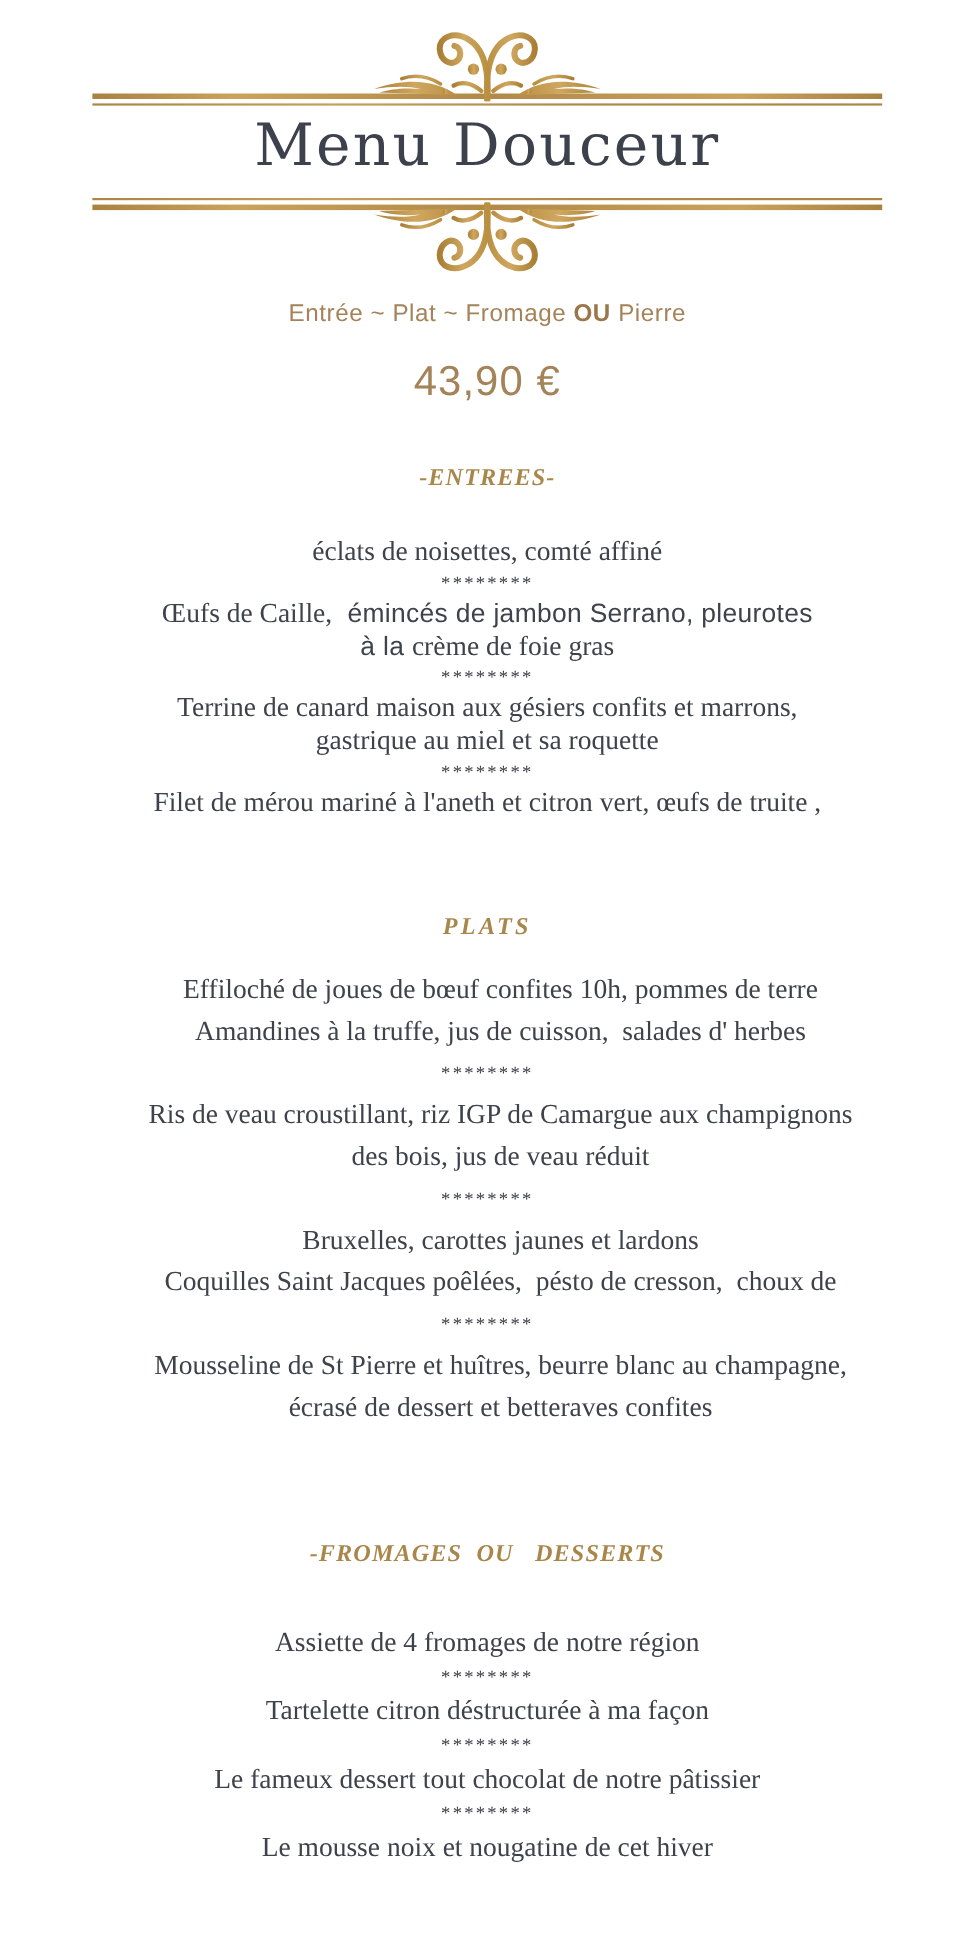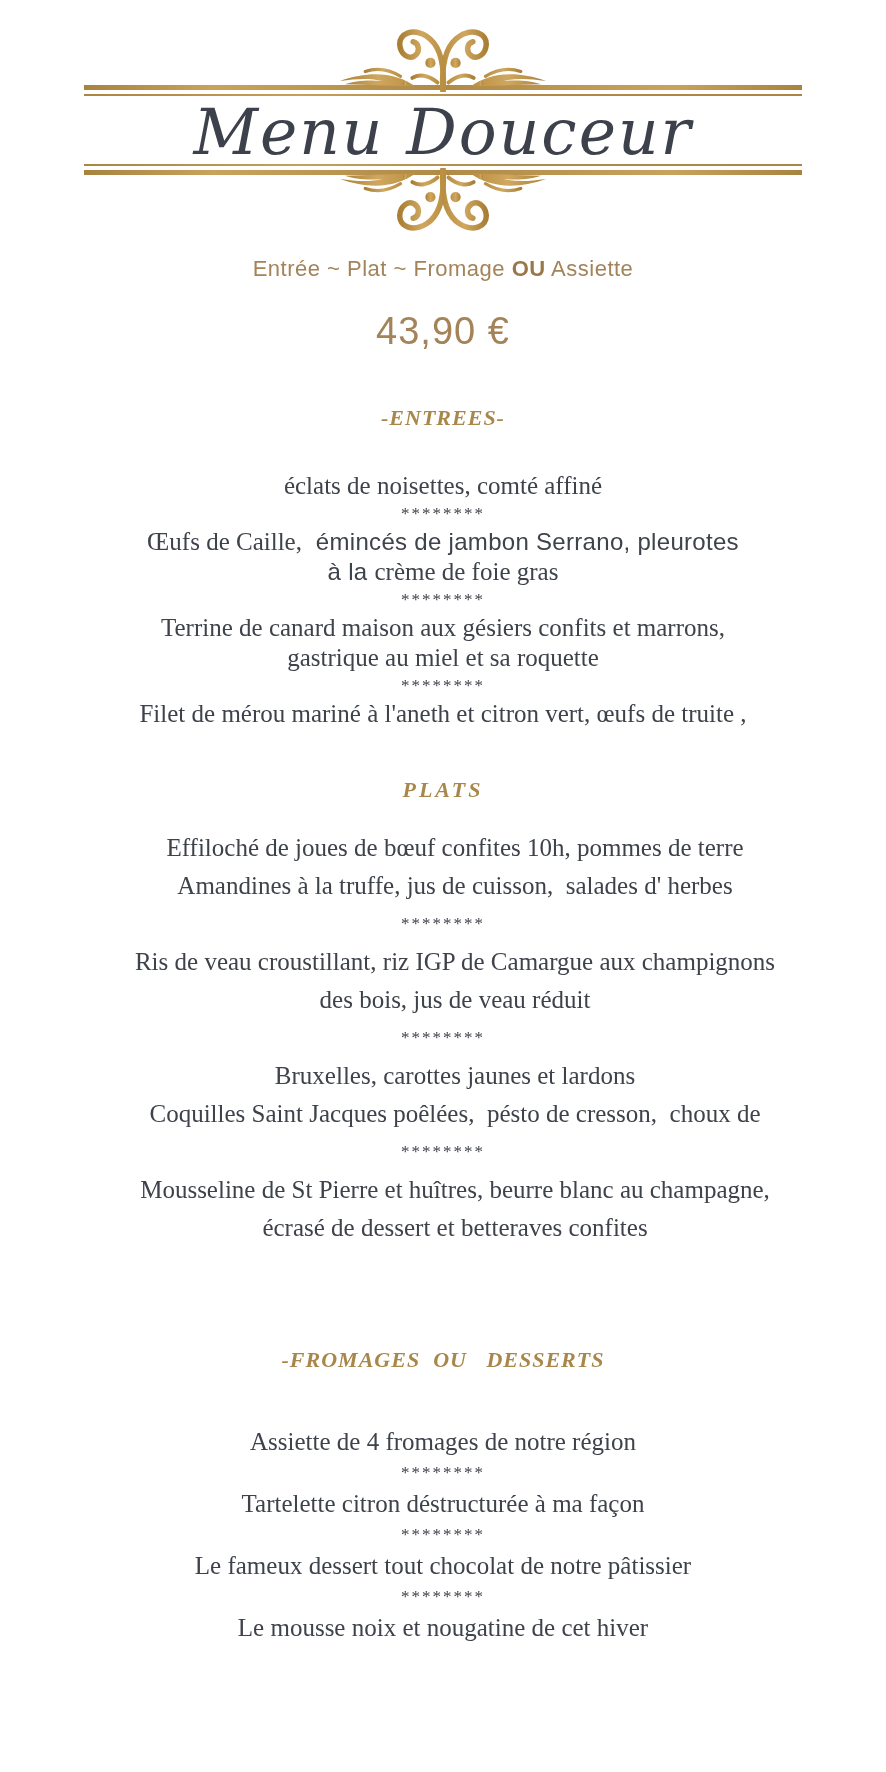--- a/index.html
+++ b/index.html
@@ -23,26 +23,25 @@
   }
   .rule-thin {
     height: 2px;
     background: linear-gradient(90deg,#ab8541,#c6a058 30%,#b08a46 60%,#ab8541);
   }
   .rules.top .rule-thin { margin-top: 4px; }
   .rules.bottom .rule-thick { margin-top: 4px; }
 
   .menu-title {
     font-family: "DejaVu Serif", serif;
-    font-style: italic;
     font-weight: 400;
-    font-size: 63px;
+    font-size: 53px;
     line-height: 62px;
     color: #3d414c;
-    margin: 6px 0 0 0;
+    margin: 6px 0 16px 0;
     letter-spacing: 2px;
   }
 
   .subtitle {
     margin-top: 22px;
     font-family: "Liberation Sans", sans-serif;
     font-size: 22px;
     letter-spacing: 0.5px;
     color: #a48359;
     white-space: pre-wrap;
@@ -59,21 +58,21 @@
 
   .section-heading {
     font-size: 22px;
     font-weight: 700;
     font-style: italic;
     color: #a9874b;
     letter-spacing: 1px;
     white-space: pre-wrap;
   }
   .sec-entrees .section-heading { margin-top: 52px; }
-  .sec-plats   .section-heading { margin-top: 48px; letter-spacing: 3px; }
+  .sec-plats   .section-heading { margin-top: 84px; letter-spacing: 3px; }
   .sec-fromages .section-heading { margin-top: 100px; }
 
   .items { margin-top: 40px; }
   .sec-plats .items { margin-top: 26px; }
   .sec-fromages .items { margin-top: 54px; }
 
   .line {
     font-size: 25px;
     line-height: 30px;
     white-space: pre-wrap;
@@ -133,21 +132,21 @@
     <h1 class="menu-title">Menu Douceur</h1>
     <div class="rules bottom">
       <div class="rule-thin"></div>
       <div class="rule-thick"></div>
     </div>
     <svg class="flourish bottom" viewBox="0 0 302 84">
         <use href="#flourish-shape"></use>
       </svg>
   </div>
 
-  <div class="subtitle"><span>Entrée ~ Plat ~ Fromage </span><span class="emph">OU</span><span> Assiette</span></div>
+  <div class="subtitle"><span>Entrée ~ Plat ~ Fromage </span><span class="emph">OU</span><span> Pierre</span></div>
 
   <div class="price">43,90 €</div>
 
   <section class="sec-entrees">
     <h2 class="section-heading">-ENTREES-</h2>
     <div class="items">
 
       <div class="item">
         <div class="line">éclats de noisettes, comté affiné</div>
       </div>

